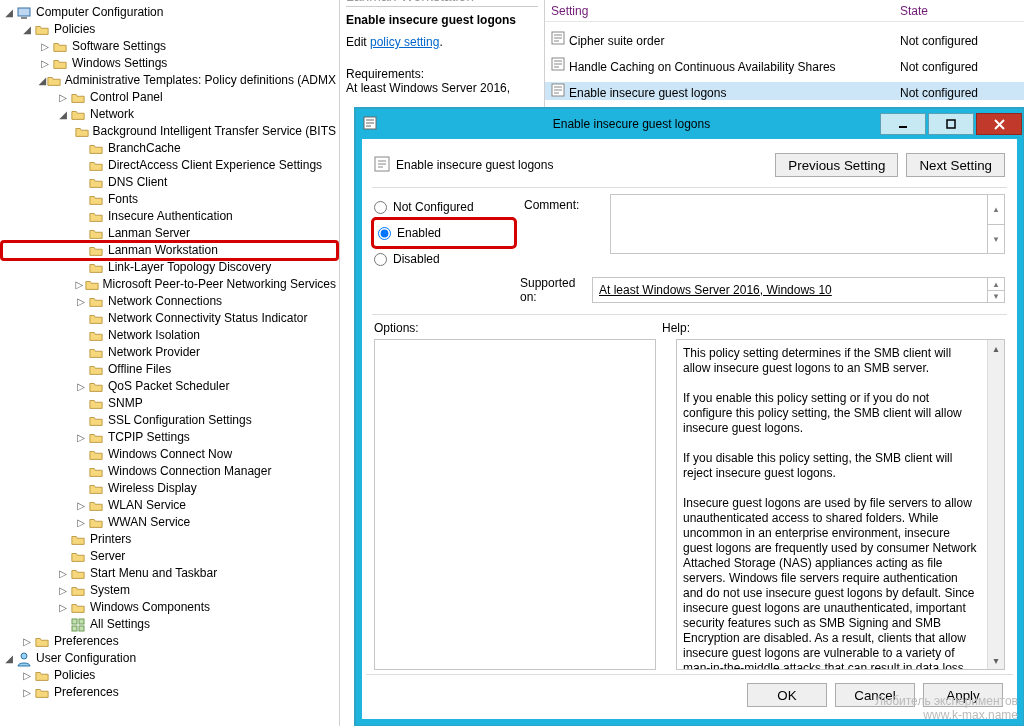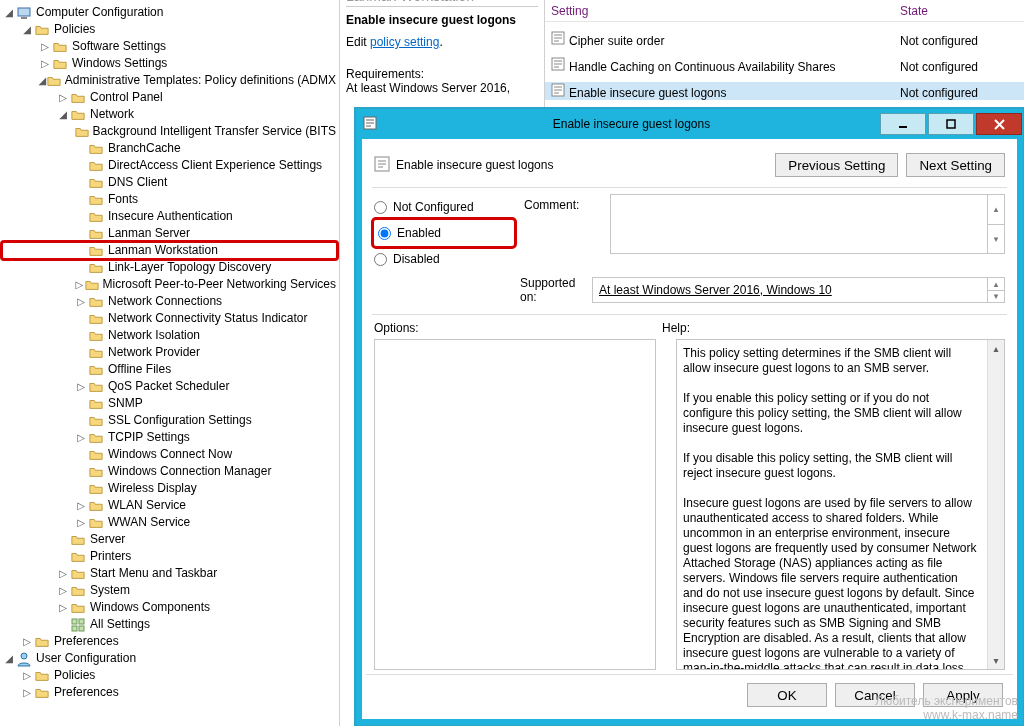--- a/index.html
+++ b/index.html
@@ -357,30 +357,30 @@
         <span class="lbl">WWAN Service</span>
       </div>
 
     <div class="tree-row" style="padding-left:54px">
         <span class="tw"></span>
         <span class="ic fld-closed">
           <svg viewBox="0 0 16 16">
             <path d="M1 4h5l1 2h8v7H1z" fill="#f7d77c" stroke="#b8923b"></path>
           </svg>
         </span>
+        <span class="lbl">Printers</span>
+      </div>
+    <div class="tree-row" style="padding-left:54px">
+        <span class="tw"></span>
+        <span class="ic fld-closed">
+          <svg viewBox="0 0 16 16">
+            <path d="M1 4h5l1 2h8v7H1z" fill="#f7d77c" stroke="#b8923b"></path>
+          </svg>
+        </span>
         <span class="lbl">Server</span>
-      </div>
-    <div class="tree-row" style="padding-left:54px">
-        <span class="tw"></span>
-        <span class="ic fld-closed">
-          <svg viewBox="0 0 16 16">
-            <path d="M1 4h5l1 2h8v7H1z" fill="#f7d77c" stroke="#b8923b"></path>
-          </svg>
-        </span>
-        <span class="lbl">Printers</span>
       </div>
     <div class="tree-row" style="padding-left:54px">
         <span class="tw">▷</span>
         <span class="ic fld-closed">
           <svg viewBox="0 0 16 16">
             <path d="M1 4h5l1 2h8v7H1z" fill="#f7d77c" stroke="#b8923b"></path>
           </svg>
         </span>
         <span class="lbl">Start Menu and Taskbar</span>
       </div>

